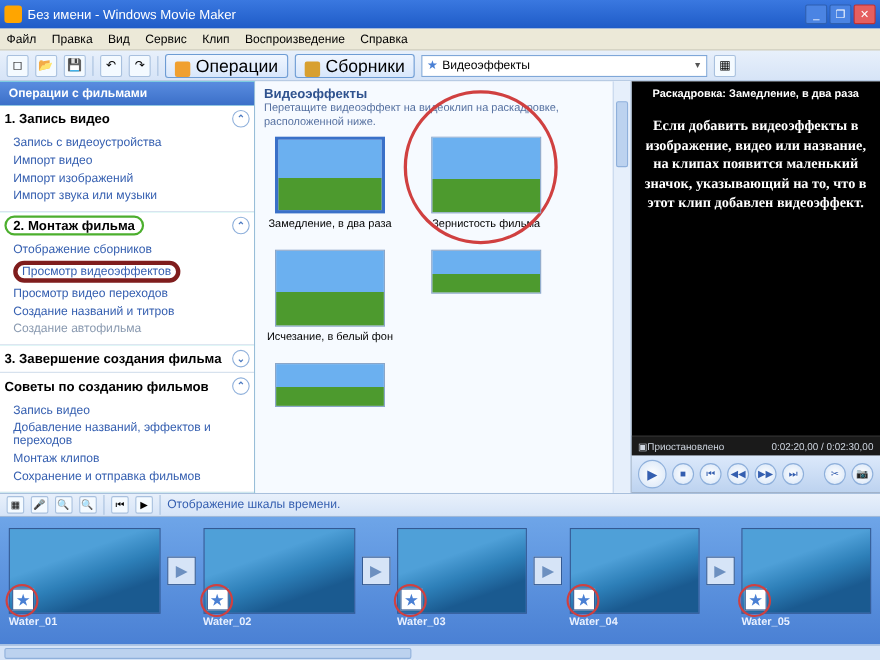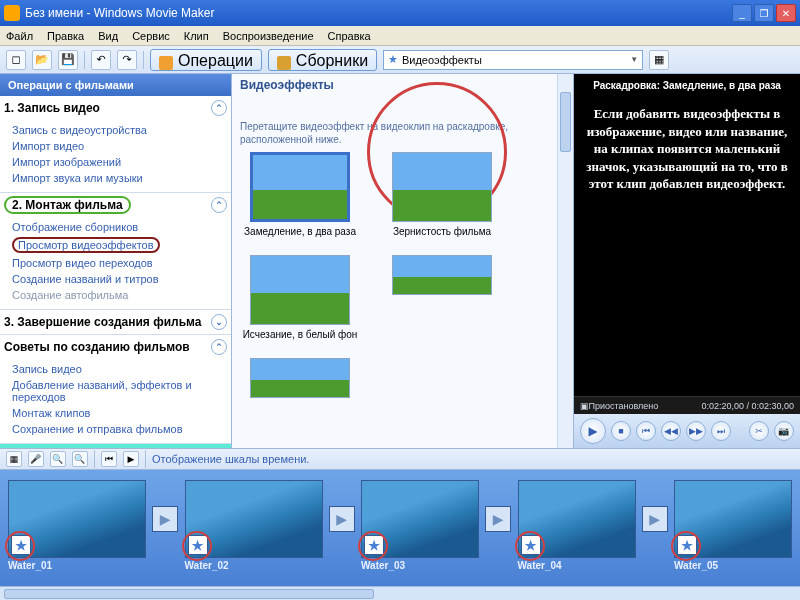--- a/index.html
+++ b/index.html
@@ -33,26 +33,26 @@
 
 .tasks { width: 232px; background: #5eead4; border-right: 1px solid #9fb8d9; overflow: hidden; font-size: 11px; }
 .tasks-header { height: 22px; background: linear-gradient(#5a8de0,#3b6fc8); color: #fff; font-weight: bold; display: flex; align-items: center; padding: 0 8px; }
 .task-section { background: #fff; border-bottom: 1px solid #d0dceb; }
 .task-head { height: 24px; display: flex; align-items: center; justify-content: space-between; padding: 0 4px; font-weight: bold; font-size: 12px; cursor: pointer; }
 .task-head .chev { width: 16px; height: 16px; border: 1px solid #8fb0db; border-radius: 50%; display: flex; align-items: center; justify-content: center; font-size: 9px; color: #4a78c0; }
 .task-links { padding: 2px 0 6px 12px; }
 .task-links a { display: block; color: #355fb0; text-decoration: none; font-size: 11px; padding: 2px 0; cursor: pointer; }
 .task-links a.muted { color: #8a9ab0; }
 .ring-green { border: 2px solid #4caf2e; border-radius: 10px; padding: 0 6px; display: inline-block; }
-.ring-red { border: 2px solid #7f1d1d; border-radius: 10px; padding: 0 4px; display: inline-block; }
+.ring-red { border: 4px solid #7f1d1d; border-radius: 10px; padding: 0 4px; display: inline-block; }
 
 
 .collection { flex: 1; background: #f6faff; display: flex; flex-direction: column; padding: 4px 8px; border-right: 1px solid #9fb8d9; position: relative; }
 .coll-title { font-size: 12px; font-weight: bold; color: #30538f; }
-.coll-sub { font-size: 10px; color: #5570a0; margin-bottom: 6px; line-height: 1.3; margin-top: 28px; }
+.coll-sub { font-size: 10px; color: #5570a0; margin-bottom: 6px; line-height: 1.3; }
 .coll-grid { display: flex; flex-wrap: wrap; gap: 18px 22px; overflow: hidden; }
 .fx-item { width: 120px; text-align: center; font-size: 10px; cursor: pointer; }
 .fx-thumb { width: 100px; height: 70px; margin: 0 auto 4px; border: 1px solid #8aa6c9; background: linear-gradient(#6bb0f0 55%, #4d9a2e 55%); position: relative; }
 .fx-thumb.sel { border: 3px solid #3a70c8; }
 .fx-circle { position: absolute; width: 140px; height: 140px; border: 3px solid #d04040; border-radius: 50%; left: 135px; top: 8px; pointer-events: none; }
 .scroll-v { position: absolute; right: 0; top: 0; bottom: 0; width: 16px; background: #e6effb; border-left: 1px solid #c6d6ec; }
 .scroll-v .thumb-s { position: absolute; left: 2px; right: 2px; top: 18px; height: 60px; background: #bcd2ef; border: 1px solid #8fb0db; border-radius: 2px; }
 
 
 .preview { width: 226px; background: #000; display: flex; flex-direction: column; }

